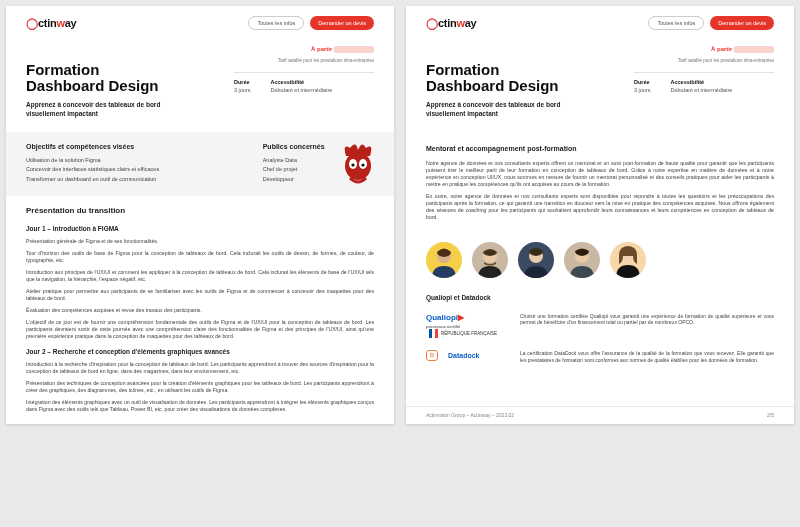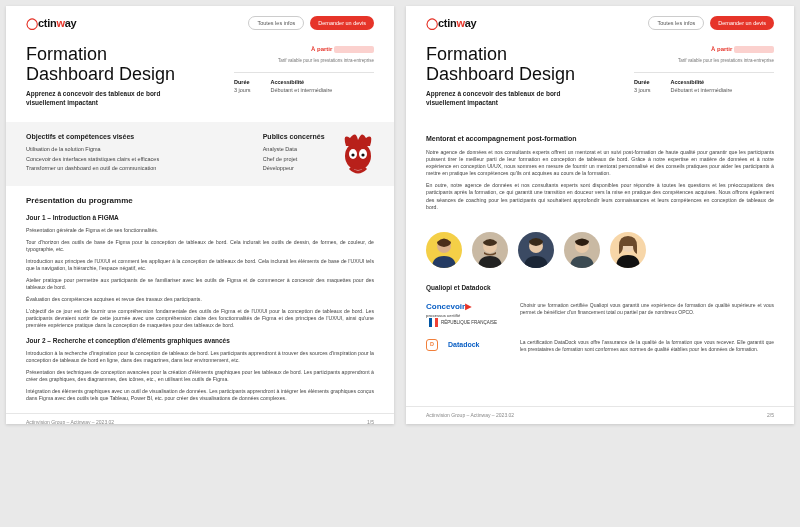--- a/index.html
+++ b/index.html
@@ -63,24 +63,25 @@
     border:none;
   }
   
   .titleblock {
     display:flex;
     padding: 6px 20px 14px 20px;
     gap: 18px;
   }
   .left { flex: 1; }
   .course-title {
-    font-size: 18px;
-    font-weight: 400;
+    font-size: 15px;
+    font-weight: 700;
     line-height: 1.1;
     color:#0e0e0e;
+    margin-top:17px;
   }
   .course-sub {
     margin-top: 6px;
     font-size: 6.5px;
     font-weight: 600;
     color:#222;
     max-width: 160px;
   }
   .right {
     width: 140px;
@@ -224,21 +225,21 @@
         <path d="M8 18 Q 4 5 12 10 Q 18 2 20 12 Q 24 2 28 10 Q 36 5 32 18 Z" fill="#b8201a"></path>
         <ellipse cx="15" cy="26" rx="4" ry="5" fill="#fff"></ellipse>
         <ellipse cx="25" cy="26" rx="4" ry="5" fill="#fff"></ellipse>
         <circle cx="15" cy="27" r="1.6" fill="#111"></circle>
         <circle cx="25" cy="27" r="1.6" fill="#111"></circle>
         <path d="M12 40 Q 20 48 28 40" stroke="#b8201a" stroke-width="3" fill="none"></path>
       </svg>
     </div>
 
     <div class="program">
-      <div class="prog-title">Présentation du programme</div>
+      <div class="prog-title">Présentation du transition</div>
 
       <div class="day">
         <div class="day-title">Jour 1 – Introduction à FIGMA</div>
         <p class="para">Présentation générale de Figma et de ses fonctionnalités.</p>
         <p class="para">Tour d'horizon des outils de base de Figma pour la conception de tableaux de bord. Cela inclurait les outils de dessin, de formes, de couleur, de typographie, etc.</p>
         <p class="para">Introduction aux principes de l'UX/UI et comment les appliquer à la conception de tableaux de bord. Cela inclurait les éléments de base de l'UX/UI tels que la navigation, la hiérarchie, l'espace négatif, etc.</p>
         <p class="para">Atelier pratique pour permettre aux participants de se familiariser avec les outils de Figma et de commencer à concevoir des maquettes pour des tableaux de bord.</p>
         <p class="para">Évaluation des compétences acquises et revue des travaux des participants.</p>
         <p class="para">L'objectif de ce jour est de fournir une compréhension fondamentale des outils de Figma et de l'UX/UI pour la conception de tableaux de bord. Les participants devraient sortir de cette journée avec une compréhension claire des fonctionnalités de Figma et des principes de l'UX/UI, ainsi qu'une première expérience pratique dans la conception de maquettes pour des tableaux de bord.</p>
       </div>
@@ -340,21 +341,21 @@
           </svg>
         </div>
     </div>
 
     <div class="certifs">
       <div class="certif-title">Qualiopi et Datadock</div>
 
       <div class="certif-row">
         <div class="certif-badge">
           <div style="display:flex;flex-direction:column;">
-            <span class="q-mark" style="font-size:8px"><span>Concevoir</span><span style="color:#e63429">▶</span></span>
+            <span class="q-mark" style="font-size:8px"><span>Qualiopi</span><span style="color:#e63429">▶</span></span>
             <span style="font-size:4px;color:#666">processus certifié</span>
             <span class="q-flag">RÉPUBLIQUE FRANÇAISE</span>
           </div>
         </div>
         <div class="certif-text">Choisir une formation certifiée Qualiopi vous garantit une expérience de formation de qualité supérieure et vous permet de bénéficier d'un financement total ou partiel par de nombreux OPCO.</div>
       </div>
 
       <div class="certif-row">
         <div class="certif-badge">
           <span class="d-badge">D</span>

